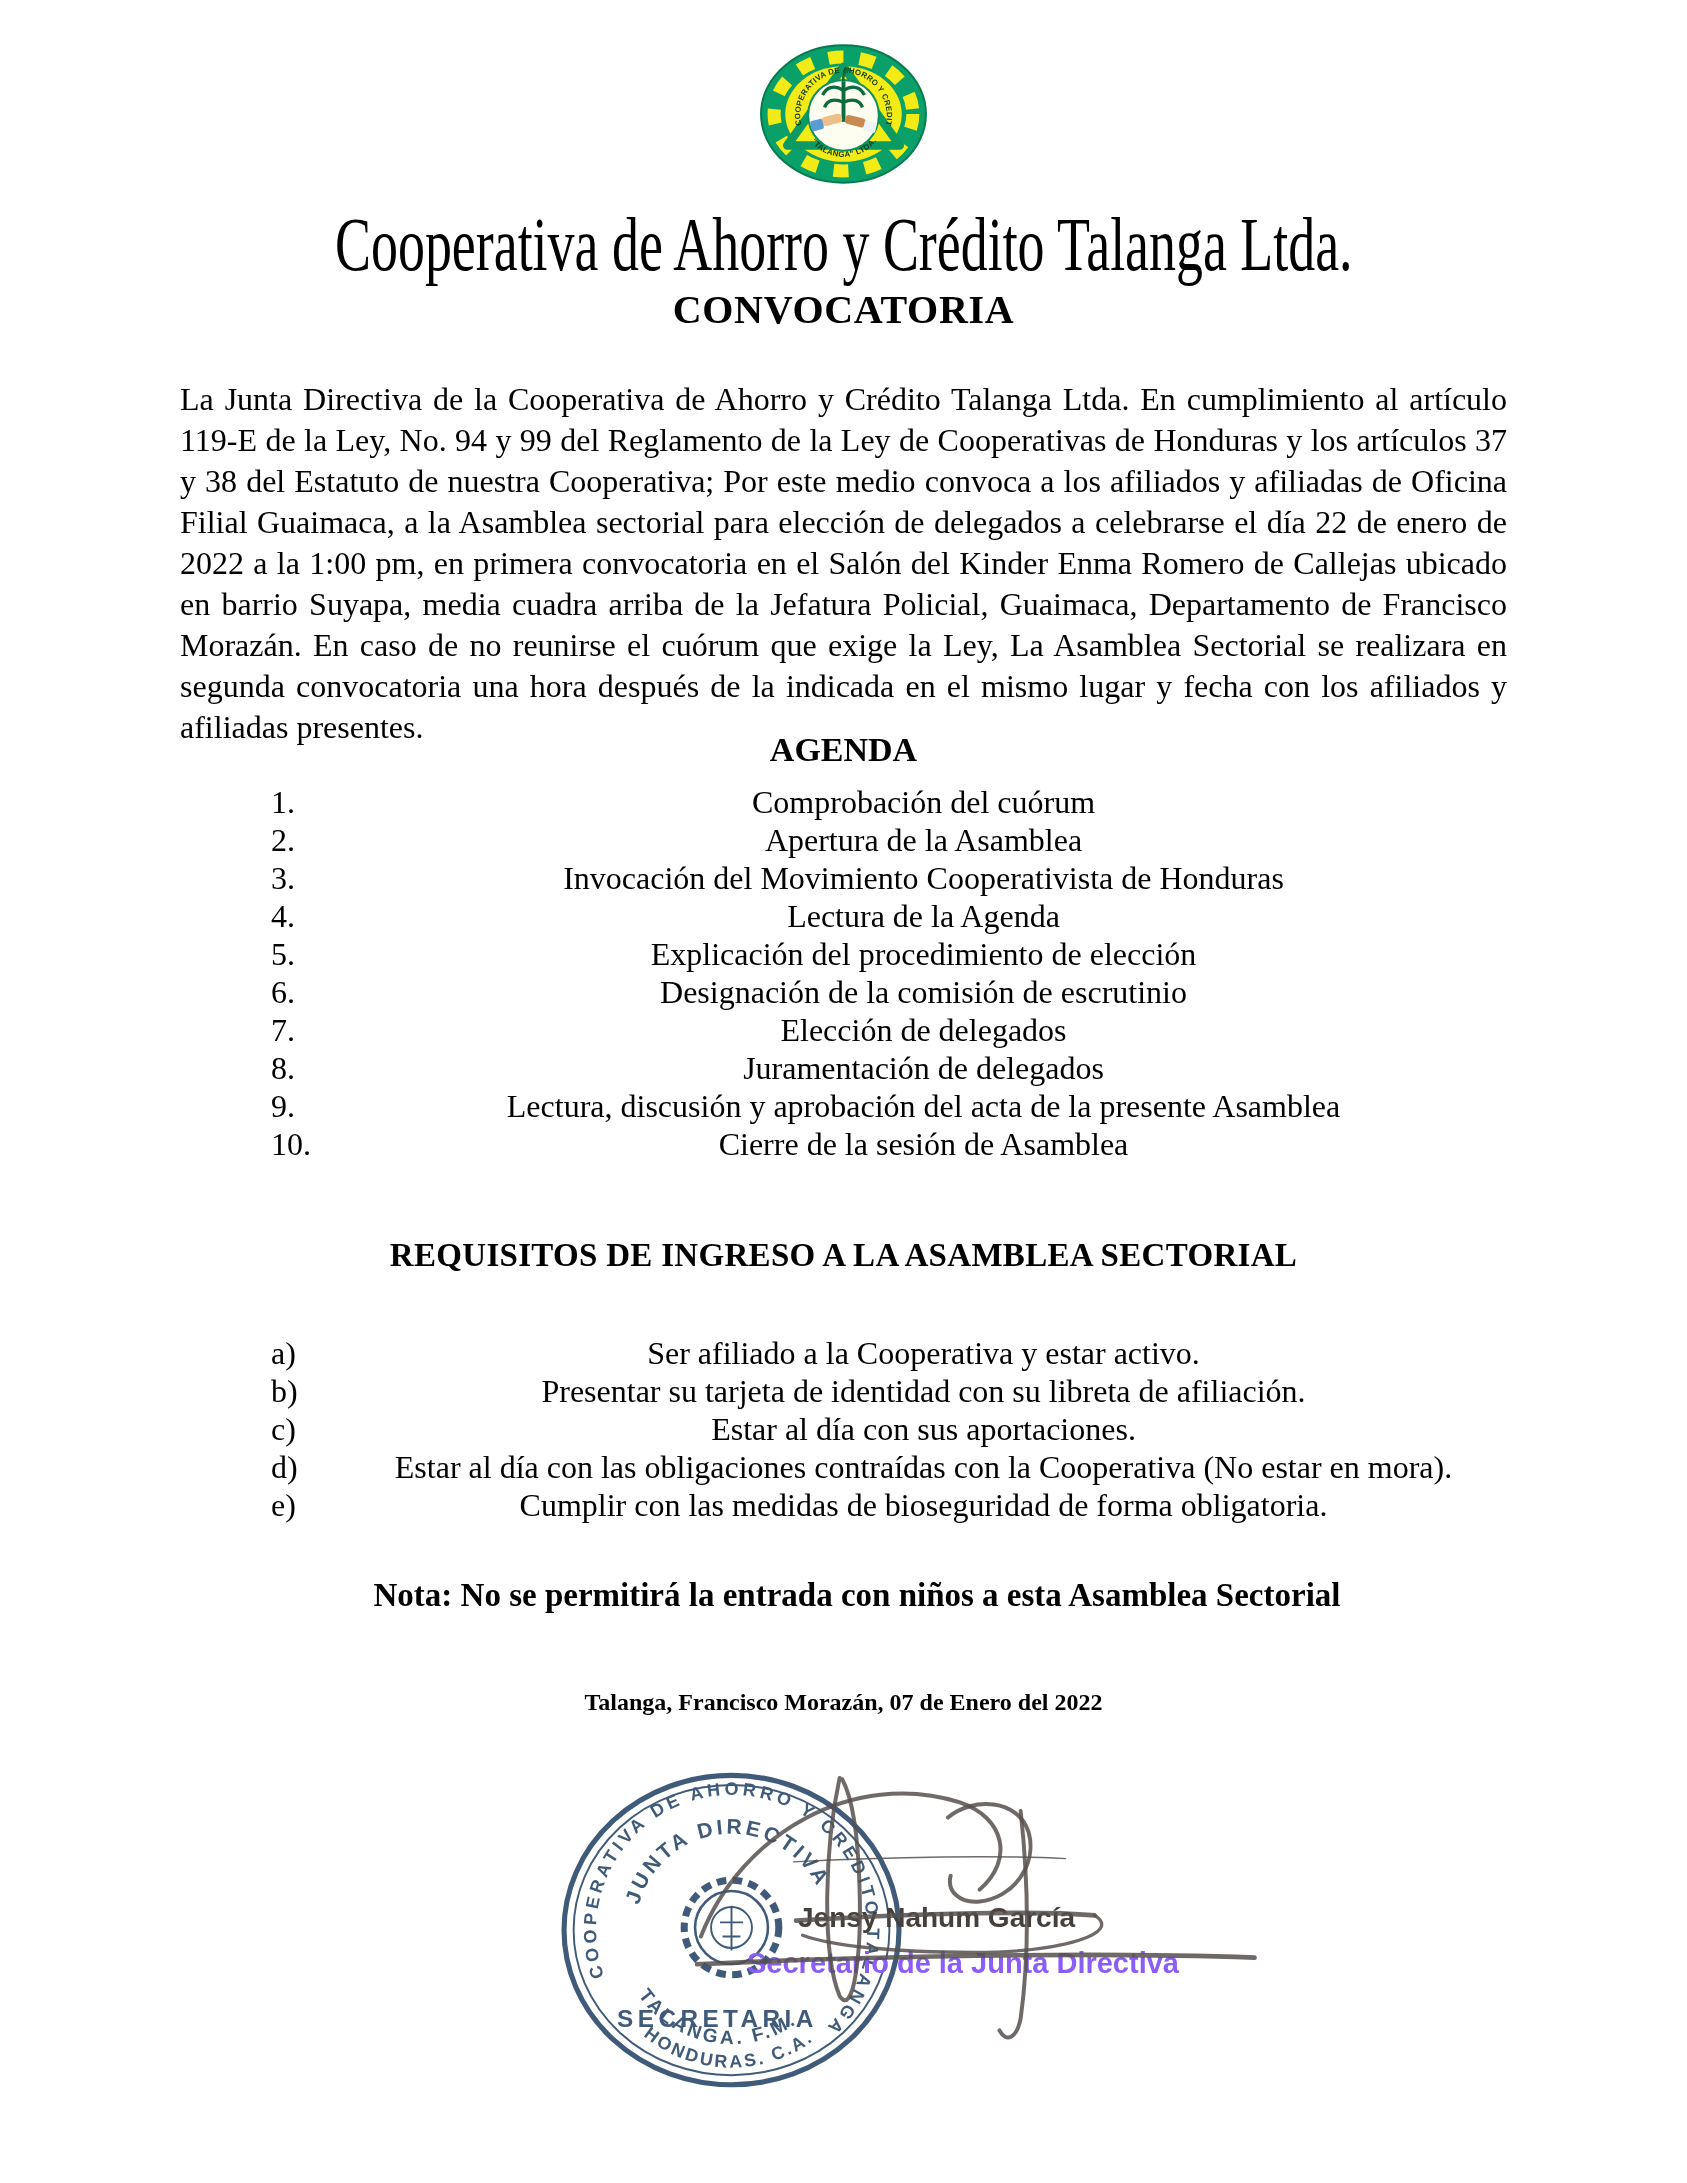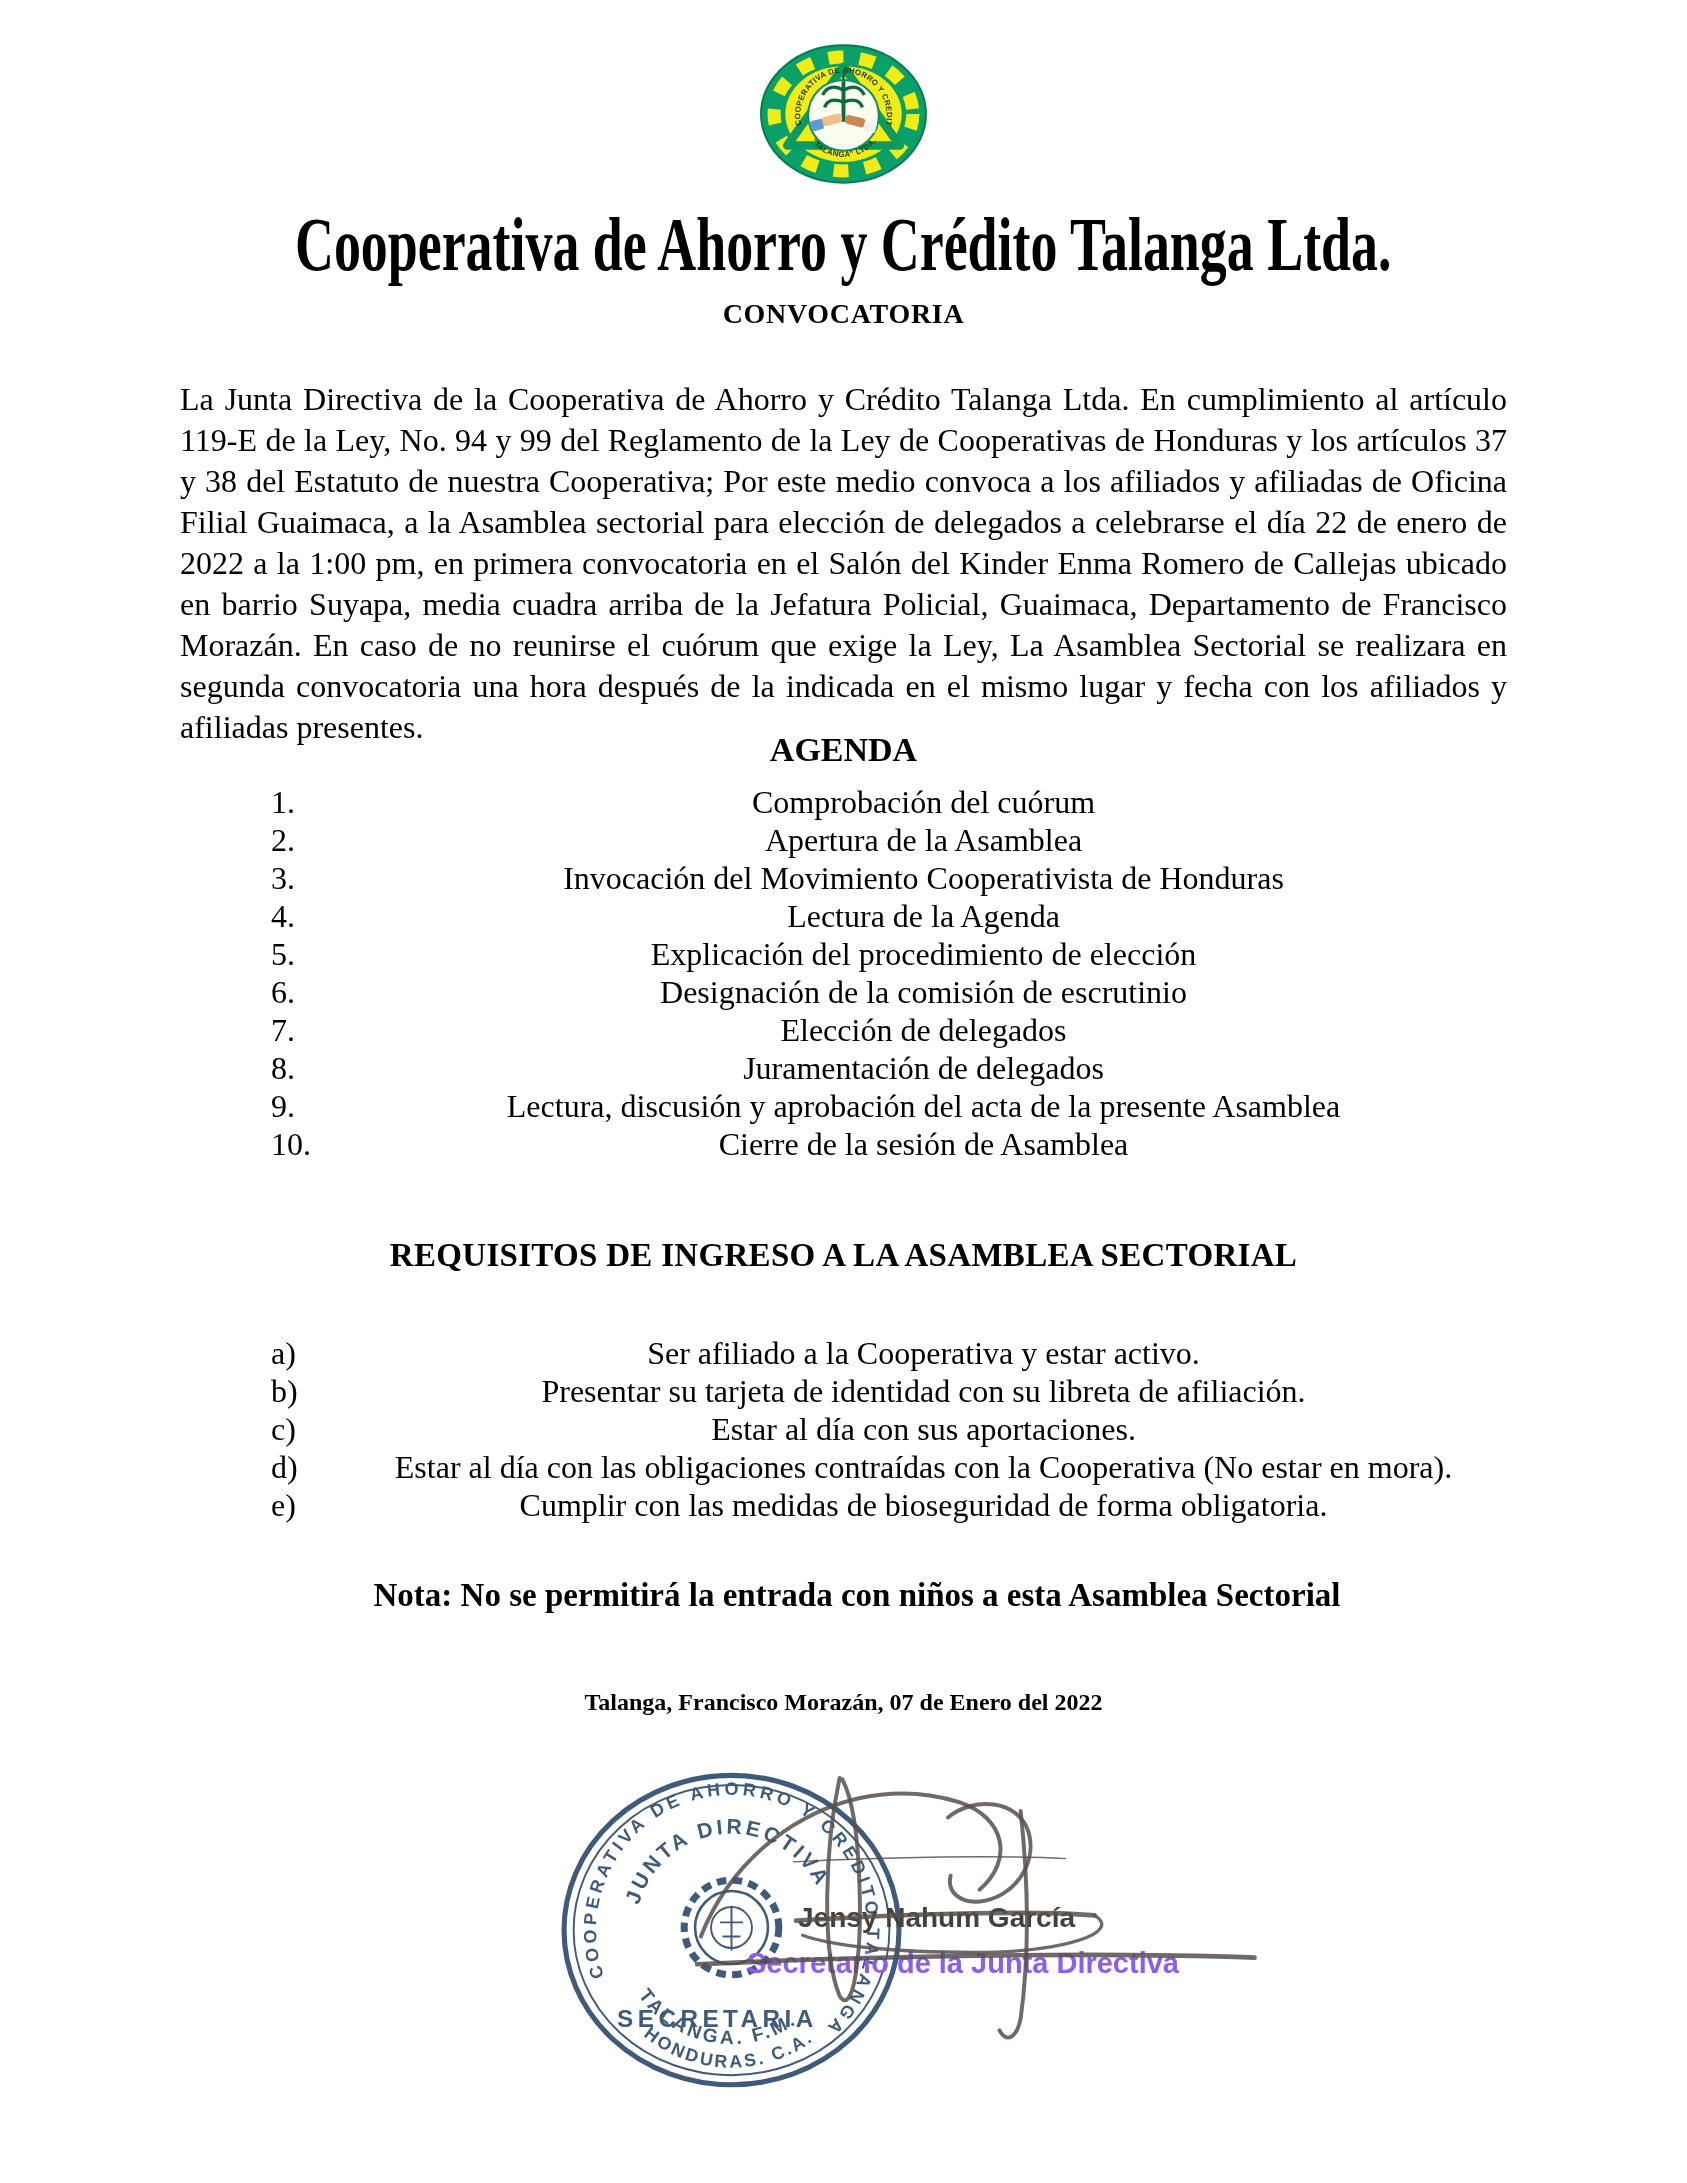--- a/index.html
+++ b/index.html
@@ -5,23 +5,23 @@
   * { margin:0; padding:0; box-sizing:border-box; }
   html,body { background:#888; }
   .page {
     position:relative; width:1687px; height:2183px; background:#ffffff;
     font-family:"Liberation Serif","DejaVu Serif",serif; color:#000;
     margin:0 auto; overflow:hidden;
   }
   .abs { position:absolute; }
   .centered { left:0; width:1687px; text-align:center; }
   .logo-wrap { top:42px; left:758px; width:171px; height:144px; }
-  .doc-title { top:206px; font-size:77px; font-weight:bold; line-height:1; white-space:nowrap; }
+  .doc-title { top:206px; font-size:77px; font-weight:normal; line-height:1; white-space:nowrap; }
   .condense { display:inline-block; transform:scaleX(.70); transform-origin:center; }
-  .subtitle { top:300px; font-size:28px; font-weight:bold; line-height:1; letter-spacing:0.7px; }
+  .subtitle { top:290px; font-size:40px; font-weight:bold; line-height:1; letter-spacing:0.7px; }
   .body-par { top:379px; left:180px; width:1327px; font-size:32px; line-height:41px; text-align:justify; }
   .agenda-head { top:733px; font-size:34px; font-weight:bold; line-height:1; }
   .list { left:271px; width:1257px; }
   .agenda-list { top:783px; }
   .req-list { top:1334px; }
   .lrow { display:flex; height:38px; line-height:38px; font-size:32px; }
   .mk { flex:0 0 48px; }
   .tx { flex:1;text-align:center; }
   .req-head { top:1239px; font-size:33px; font-weight:bold; line-height:1; letter-spacing:0.3px; }
   .nota { top:1579px; font-size:33px; font-weight:bold; line-height:1;padding-left:27px; }

